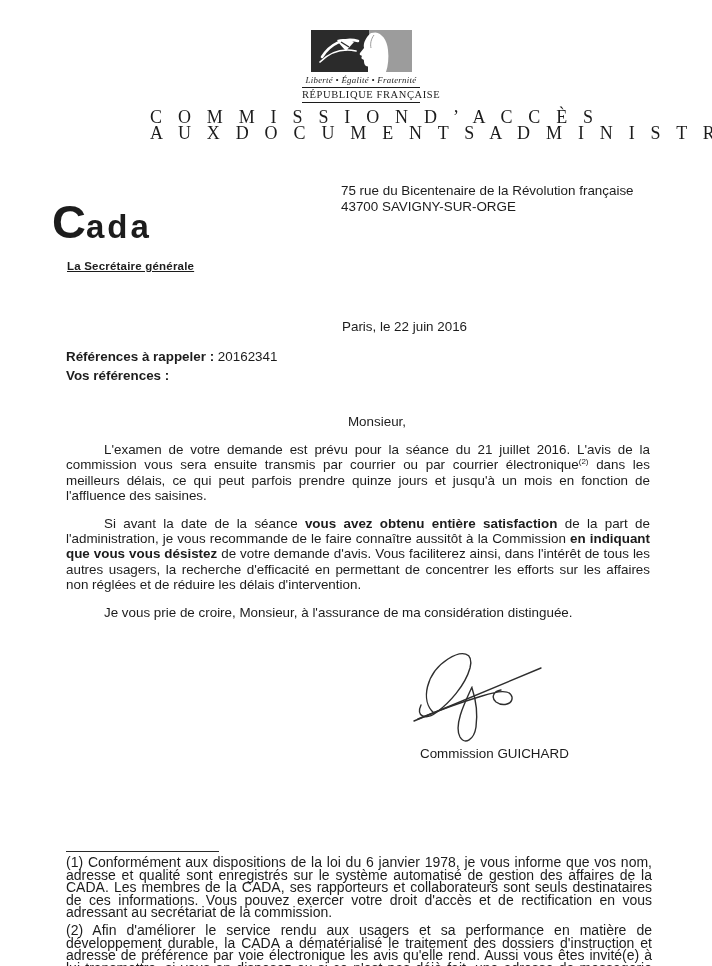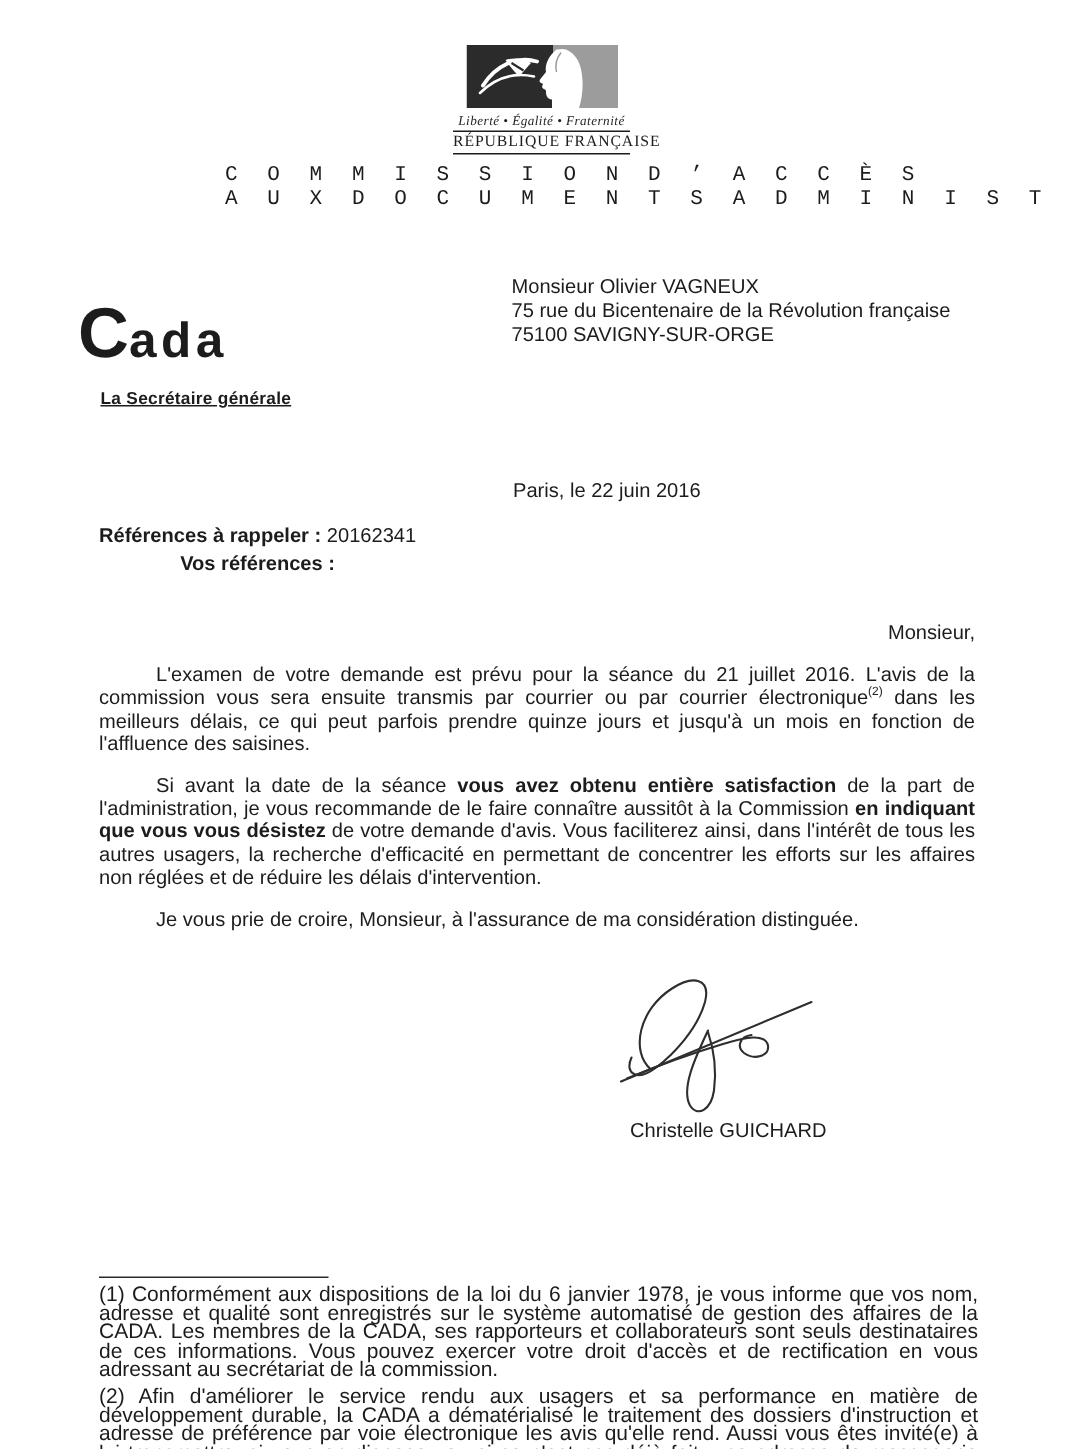--- a/index.html
+++ b/index.html
@@ -30,47 +30,47 @@
     letter-spacing:0.6px;
     white-space:nowrap;
     border-top:1px solid #1c1c1c;
     border-bottom:1px solid #1c1c1c;
     padding:1px 0 2px 0;
   }
   
   .commission{
     position:absolute;left:150px;top:109px;width:424px;
     text-align:center;
-    font-family:Liberation Mono, monospace;
-    font-size:14px;
+    font-family:Liberation Serif, serif;
+    font-size:18px;
     letter-spacing:3.2px;
     word-spacing:5px;
     line-height:16px;
     white-space:nowrap;
   }
   
   .recipient{position:absolute;left:341px;top:183px;font-size:13.4px;line-height:16px;}
   
   .cada-logo{position:absolute;left:52px;top:194px;font-weight:bold;white-space:nowrap;}
   .cada-logo .big-c{font-size:47px;letter-spacing:0;}
   .cada-logo .rest{font-size:33px;letter-spacing:3px;}
   
   .role{position:absolute;left:67px;top:260px;font-size:11.5px;font-weight:bold;letter-spacing:0.2px;text-decoration:underline;}
   
   .dateline{position:absolute;left:342px;top:319px;font-size:13.4px;}
-  .refs{position:absolute;left:66px;top:348px;font-size:13.4px;line-height:18.5px;text-align:center;}
+  .refs{position:absolute;left:66px;top:348px;font-size:13.4px;line-height:18.5px;}
   .refs b{font-weight:bold;}
   
   .letter-body{
     position:absolute;left:66px;top:414px;width:584px;
     font-size:13.4px;line-height:15.2px;
     text-align:justify;
   }
   .letter-body p{margin:0 0 13px 0;text-indent:38px;}
-  .letter-body p.salutation{text-align:right;}
+  .letter-body p.salutation{text-align:center;}
   .letter-body b{font-weight:bold;}
   sup{font-size:8px;line-height:0;vertical-align:super;}
   
   .sig-svg{position:absolute;left:404px;top:649px;}
   .sig-name{position:absolute;left:420px;top:746px;font-size:13.4px;}
   
   .footnotes{
     position:absolute;left:66px;top:851px;width:586px;
     font-size:14px;line-height:12.6px;text-align:justify;
   }
@@ -98,23 +98,22 @@
     <div class="motto">Liberté • Égalité • Fraternité</div>
     <div class="republic">RÉPUBLIQUE FRANÇAISE</div>
   </div>
 
   <div class="commission">
     <div>C O M M I S S I O N   D ’ A C C È S</div>
     <div>A U X   D O C U M E N T S   A D M I N I S T R A T I F S</div>
   </div>
 
   <div class="recipient">
-    <div>Monsieur Olivier VAGNEUX</div>
     <div>75 rue du Bicentenaire de la Révolution française</div>
-    <div>75100 SAVIGNY-SUR-ORGE</div>
+    <div>43700 SAVIGNY-SUR-ORGE</div>
   </div>
 
   <div class="cada-logo">
     <span class="big-c">C</span><span class="rest">ada</span>
   </div>
 
   <div class="role">La Secrétaire générale</div>
 
   <div class="dateline">Paris, le 22 juin 2016</div>
 
@@ -131,21 +130,21 @@
   </div>
 
   <svg class="sig-svg" width="148" height="97" viewBox="0 0 148 97" xmlns="http://www.w3.org/2000/svg">
     <g fill="none" stroke="#2e2e2e" stroke-width="1.4" stroke-linecap="round">
       <path d="M30,64 C16,52 22,24 44,10 C58,1 70,3 66,19 C61,37 45,54 33,63 C21,72 12,67 17,56"></path>
       <path d="M10,72 L137,19"></path>
       <path d="M14,70 C38,60 58,53 78,47 C94,42 106,40 108,48 C109,55 99,58 92,53 C87,49 89,42 97,41"></path>
       <path d="M68,38 C59,57 50,77 56,88 C61,96 70,91 72,78 C74,63 71,48 68,39"></path>
     </g>
   </svg>
-  <div class="sig-name">Christelle GUICHARD</div>
+  <div class="sig-name">Commission GUICHARD</div>
 
   <div class="footnotes">
     <div class="fn-rule"></div>
     <p>(1) Conformément aux dispositions de la loi du 6 janvier 1978, je vous informe que vos nom, adresse et qualité sont enregistrés sur le système automatisé de gestion des affaires de la CADA. Les membres de la CADA, ses rapporteurs et collaborateurs sont seuls destinataires de ces informations. Vous pouvez exercer votre droit d'accès et de rectification en vous adressant au secrétariat de la commission.</p>
     <p>(2) Afin d'améliorer le service rendu aux usagers et sa performance en matière de développement durable, la CADA a dématérialisé le traitement des dossiers d'instruction et adresse de préférence par voie électronique les avis qu'elle rend. Aussi vous êtes invité(e) à lui transmettre, si vous en disposez ou si ce n'est pas déjà fait, une adresse de messagerie électronique.</p>
   </div>
 
 </div>
 
 </body></html>

